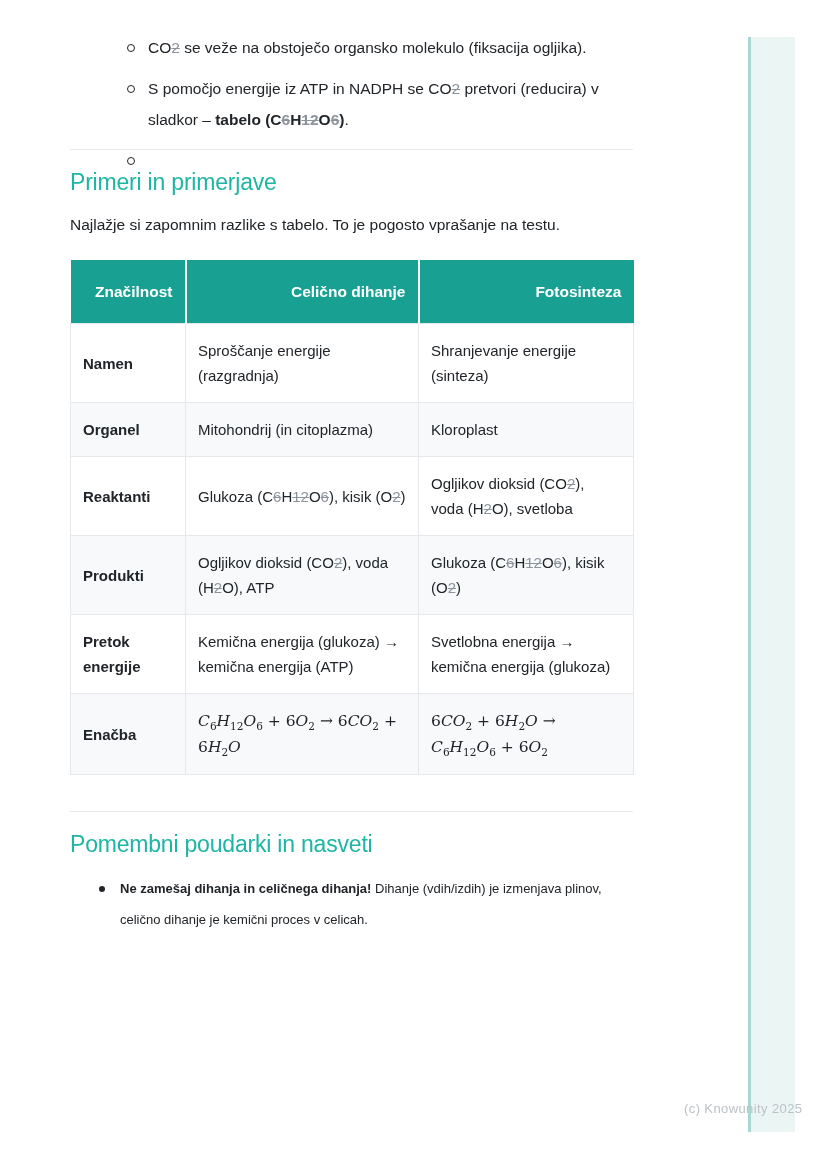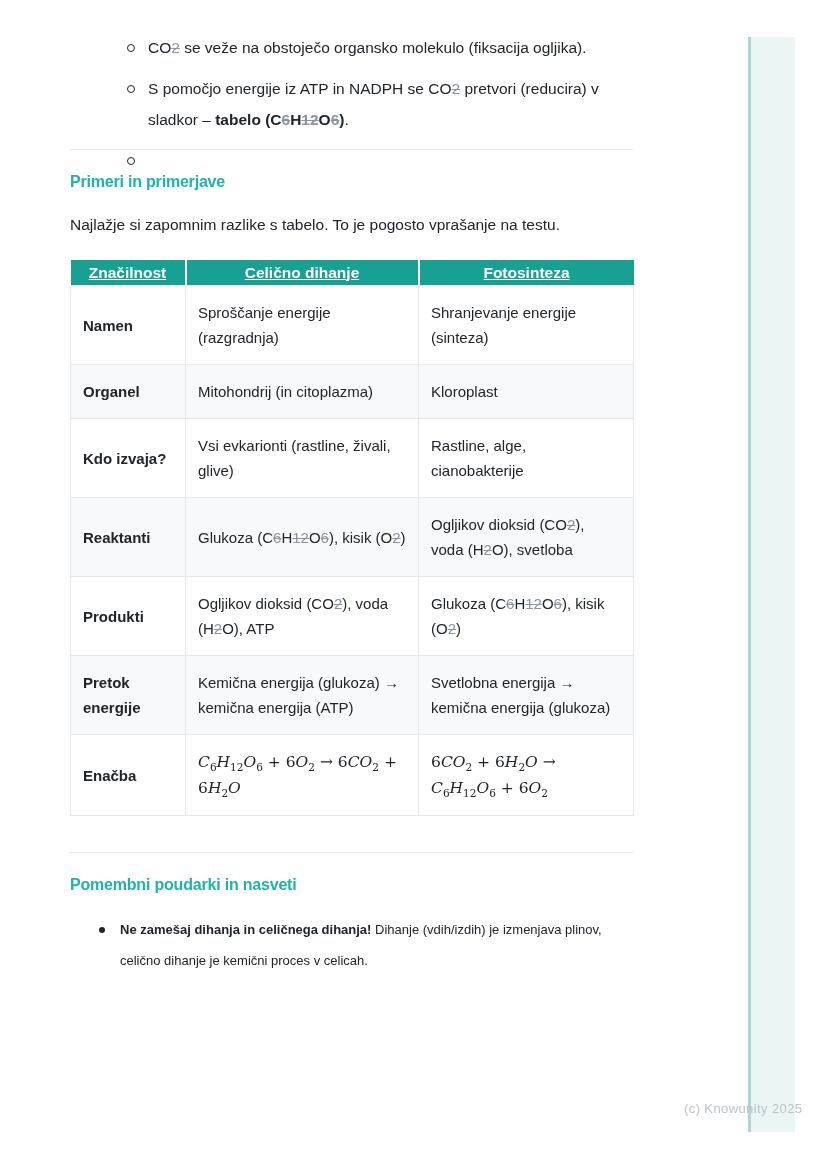--- a/index.html
+++ b/index.html
@@ -33,34 +33,34 @@
   }
   li.main-item{padding-left:50px;margin-top:6px;}
   li.main-item .marker{
     position:absolute;left:29px;top:13px;width:6px;height:6px;
     border-radius:50%;background:var(--text);
   }
 
   hr.rule{border:none;border-top:1px solid var(--divider);margin:14px 0 0 0;width:100%;}
 
   h2.section-title{
-    color:var(--accent);font-size:16px;line-height:30px;font-weight:700;
+    color:var(--accent);font-size:23px;line-height:30px;font-weight:400;
     margin:17px 0 0 0;letter-spacing:-0.2px;
   }
   p.section-intro{font-size:15.5px;line-height:24px;margin:16px 0 0 0;}
 
   
   table.cmp{
     border-collapse:collapse;width:563px;margin-top:23px;table-layout:fixed;
     font-size:15px;
   }
   table.cmp col.c1{width:115px;} table.cmp col.c2{width:233px;} table.cmp col.c3{width:215px;}
   table.cmp thead th{
     background:var(--table_header_bg);color:var(--table_header_text);
-    font-weight:700;font-size:15.5px;text-align:center;padding:2px 12px;height:21px;text-decoration:underline;
+    font-weight:700;font-size:15.5px;text-align:right;padding:21px 12px;height:21px;
   }
   table.cmp thead th + th{border-left:2px solid #ffffff;}
   table.cmp tbody th, table.cmp tbody td{
     border:1px solid var(--border);padding:14px 12px;vertical-align:middle;
     line-height:25px;text-align:left;
   }
   table.cmp tbody th{font-weight:700;font-size:15px;}
   table.cmp tbody tr:nth-child(even){background:var(--row_alt_bg);}
 
   
@@ -133,25 +133,20 @@
           <th>Namen</th>
           <td><span class="sg-p">Sproščanje energije (razgradnja)</span></td>
           <td><span class="sg-p">Shranjevanje energije (sinteza)</span></td>
         </tr>
         <tr>
           <th>Organel</th>
           <td><span class="sg-p">Mitohondrij (in citoplazma)</span></td>
           <td><span class="sg-p">Kloroplast</span></td>
         </tr>
         <tr>
-          <th>Kdo izvaja?</th>
-          <td><span class="sg-p">Vsi evkarionti (rastline, živali, glive)</span></td>
-          <td><span class="sg-p">Rastline, alge, cianobakterije</span></td>
-        </tr>
-        <tr>
           <th>Reaktanti</th>
           <td><span class="sg-p">Glukoza (C</span><span class="sg-x">6</span><span class="sg-p">H</span><span class="sg-x">12</span><span class="sg-p">O</span><span class="sg-x">6</span><span class="sg-p">), kisik (O</span><span class="sg-x">2</span><span class="sg-p">)</span></td>
           <td><span class="sg-p">Ogljikov dioksid (CO</span><span class="sg-x">2</span><span class="sg-p">), voda (H</span><span class="sg-x">2</span><span class="sg-p">O), svetloba</span></td>
         </tr>
         <tr>
           <th>Produkti</th>
           <td><span class="sg-p">Ogljikov dioksid (CO</span><span class="sg-x">2</span><span class="sg-p">), voda (H</span><span class="sg-x">2</span><span class="sg-p">O), ATP</span></td>
           <td><span class="sg-p">Glukoza (C</span><span class="sg-x">6</span><span class="sg-p">H</span><span class="sg-x">12</span><span class="sg-p">O</span><span class="sg-x">6</span><span class="sg-p">), kisik (O</span><span class="sg-x">2</span><span class="sg-p">)</span></td>
         </tr>
         <tr>

